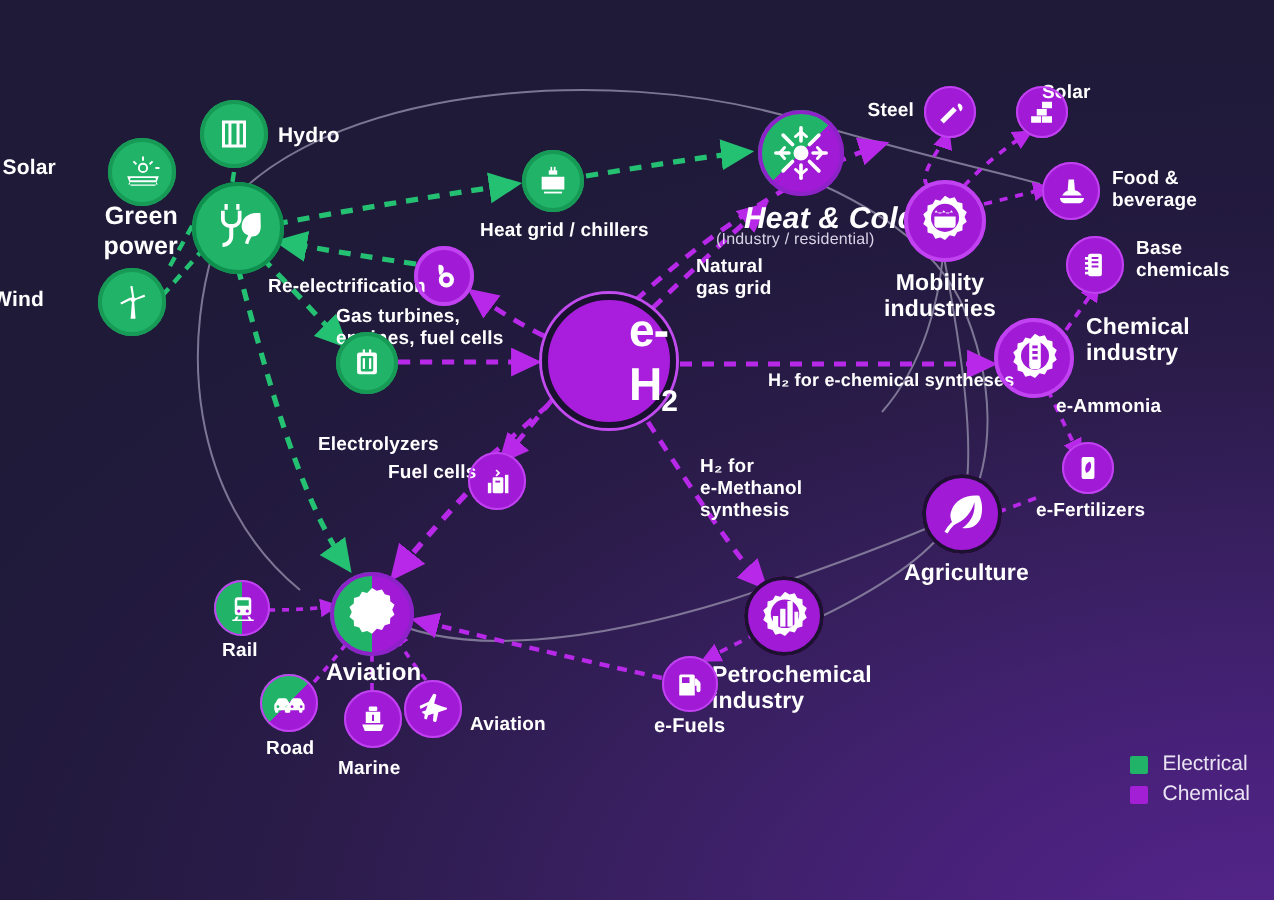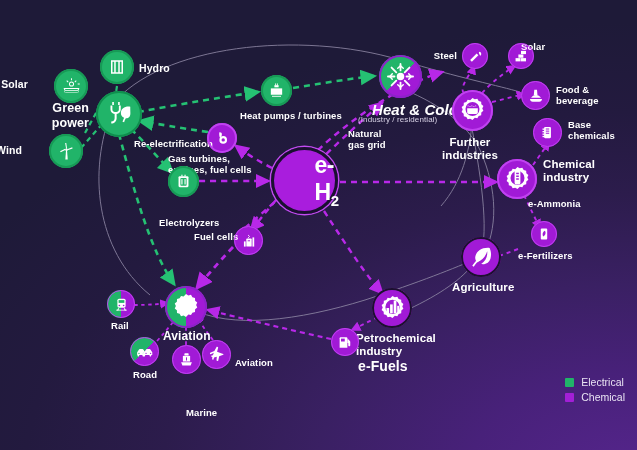--- a/index.html
+++ b/index.html
@@ -140,21 +140,21 @@
     <div class="disc" style="background:#21b469"></div>
     <div class="ring" style="border:2px solid #179a56"></div>
     <svg class="ic" width="17" height="17" viewBox="0 0 24 24" fill="#fff">
       <path d="M4 9h16v9H4z"></path>
       <path d="M9 4.5h6v3H9z"></path>
       <rect x="10.2" y="2" width="1.2" height="3"></rect>
         <rect x="12.6" y="2" width="1.2" height="3"></rect>
       <path d="M5.6 19.5h12.8v1.3H5.6z"></path>
     </svg>
   </div>
-  <div class="lbl" style="left:240px;top:110px;font-size:9.5px;">Heat pumps / turbines</div>
+  <div class="lbl" style="left:240px;top:110px;font-size:9.5px;">Heat grid / chillers</div>
 
   <div class="node" style="left:207px;top:123px;width:30px;height:30px;">
     <div class="disc" style="background:#a11ad6"></div>
     <div class="ring" style="border:2px solid #c042f0"></div>
     <svg class="ic" width="17" height="17" viewBox="0 0 24 24" fill="#fff">
       <circle cx="13" cy="14" r="5.4"></circle>
       <circle cx="13" cy="14" r="2.4" fill="#a11ad6"></circle>
       <path d="M7.5 3.4c2.3-.4 3.8.9 3.6 3.2-.2 1.9-1.3 3.5-2.9 4.1-.6-2.2-1.1-4.6-.7-7.3z"></path>
     </svg>
   </div>
@@ -208,21 +208,21 @@
   <div class="node" style="left:452px;top:90px;width:41px;height:41px;">
     <div class="disc" style="background:#a11ad6"></div>
     <div class="ring" style="border:2.5px solid #c042f0"></div>
     <svg class="ic" width="29" height="29" viewBox="0 0 24 24" fill="#fff">
       <path d="M12 1.6l1.9 1.1 2.1-.5 1.1 1.9 2.1.6.1 2.2 1.7 1.4-.9 2 .9 2-1.7 1.4-.1 2.2-2.1.6-1.1 1.9-2.1-.5L12 19.9l-1.9-1.1-2.1.5-1.1-1.9-2.1-.6-.1-2.2L3 13.2l.9-2-.9-2 1.7-1.4.1-2.2 2.1-.6 1.1-1.9 2.1.5L12 1.6z"></path>
       <circle cx="12" cy="10.7" r="5.8" fill="#a11ad6"></circle>
       <path d="M7.6 10.1h8.8v3.3c0 .8-.6 1.4-1.4 1.4H9c-.8 0-1.4-.6-1.4-1.4v-3.3z"></path>
       <path d="M8.3 7.6l1.1 1.3h1l1.1-1.3 1.1 1.3h1l1.1-1.3.6.9H7.7z"></path>
     </svg>
   </div>
-  <div class="lbl" style="left:442px;top:136px;font-size:11.5px;text-align:center;">Further
+  <div class="lbl" style="left:442px;top:136px;font-size:11.5px;text-align:center;">Mobility
 industries</div>
 
   <div class="node" style="left:462px;top:43px;width:26px;height:26px;">
     <div class="disc" style="background:#a11ad6"></div>
     <div class="ring" style="border:1.8px solid #c042f0"></div>
     <svg class="ic" width="15" height="15" viewBox="0 0 24 24" fill="#fff">
       <path d="M3.4 17.6L13.8 7.2l2.8 2.8L6.2 20.4z"></path>
       <path d="M17.8 4.4c1.9 0 3.4 1.5 3.4 3.4 0 1.3-.7 2.4-1.8 3l-2.1-4.6c.1-.6.3-1.2.5-1.8z"></path>
     </svg>
   </div>
@@ -323,21 +323,21 @@
 
   <div class="node" style="left:331px;top:328px;width:28px;height:28px;">
     <div class="disc" style="background:#a11ad6"></div>
     <div class="ring" style="border:1.8px solid #c042f0"></div>
     <svg class="ic" width="15" height="15" viewBox="0 0 24 24" fill="#fff">
       <path d="M4 3.6h9.6c.8 0 1.4.6 1.4 1.4v15.4H2.6V5c0-.8.6-1.4 1.4-1.4z"></path>
       <rect x="4.8" y="5.8" width="6" height="4.6" fill="#a11ad6"></rect>
       <path d="M16.4 6.8l2.6 2.6c.4.4.6 1 .6 1.5v5.3c0 .9-.7 1.6-1.6 1.6s-1.6-.7-1.6-1.6v-3.6H15V6.8h1.4z"></path>
     </svg>
   </div>
-  <div class="lbl" style="left:327px;top:358px;font-size:14px;margin-left:31px;">e-Fuels</div>
+  <div class="lbl" style="left:327px;top:358px;font-size:10px;">e-Fuels</div>
 
   <div class="node" style="left:234px;top:226px;width:29px;height:29px;">
     <div class="disc" style="background:#a11ad6"></div>
     <div class="ring" style="border:1.8px solid #c042f0"></div>
     <svg class="ic" width="16" height="16" viewBox="0 0 24 24" fill="#fff">
       <rect x="8" y="8.4" width="8" height="12" rx="1"></rect>
       <rect x="17.2" y="6.6" width="2.6" height="13.8"></rect>
       <rect x="4.4" y="12.6" width="2.6" height="7.8"></rect>
       <path d="M10.6 3l2.2 2.2-2.2 2.2" stroke="#fff" stroke-width="1.3" fill="none"></path>
       <rect x="10" y="11" width="3.6" height="1.4" fill="#a11ad6"></rect>
@@ -393,34 +393,38 @@
   <div class="node" style="left:172px;top:345px;width:29px;height:29px;">
     <div class="disc" style="background:#a11ad6"></div>
     <div class="ring" style="border:1.8px solid #c042f0"></div>
     <svg class="ic" width="15" height="15" viewBox="0 0 24 24" fill="#fff">
       <path d="M3.4 16.4h17.2l-2 5.2H5.4z"></path>
       <path d="M6.2 6.2h11.6v9H6.2z"></path>
       <rect x="8.6" y="2" width="6.8" height="3.6" rx="1"></rect>
       <rect x="11.2" y="8.6" width="1.6" height="5" fill="#a11ad6"></rect>
     </svg>
   </div>
-  <div class="lbl" style="left:186px;top:379px;font-size:9.5px;margin-top:28px;">Marine</div>
+  <div class="lbl" style="left:169px;top:379px;font-size:9.5px;">Marine</div>
 
   <div class="node" style="left:202px;top:340px;width:29px;height:29px;">
     <div class="disc" style="background:#a11ad6"></div>
     <div class="ring" style="border:1.8px solid #c042f0"></div>
     <svg class="ic" width="17" height="17" viewBox="0 0 24 24" fill="#fff">
       <path d="M21.6 11.2c.4.2.4.9 0 1.1l-5.8 2-1.4 6.4c-.1.4-.5.6-.9.5l-1-.3c-.3-.1-.5-.4-.5-.8l.4-5-3.8 1.3-.9 2.6c-.1.3-.4.4-.7.3l-.8-.3c-.3-.1-.4-.4-.4-.7l.4-2.4-1.9-1.4c-.3-.2-.2-.7.2-.8l2.4-.6 1.3-3.7-4.4 2.3c-.3.2-.7 0-.8-.3l-.3-1c-.1-.4.1-.8.4-.9l5.9-2.6 2.9-5.2c.2-.4.6-.6 1-.5l.9.3c.4.1.6.6.5 1l-1.5 5.7 5.7 2z"></path>
     </svg>
   </div>
   <div class="lbl" style="left:235px;top:357px;font-size:9.5px;">Aviation</div>
 
   <div class="lbl" style="left:134px;top:138px;font-size:9.5px;">Re-electrification</div>
   <div class="lbl" style="left:348px;top:128px;font-size:9.5px;">Natural
 gas grid</div>
+  <div class="lbl" style="left:384px;top:185px;font-size:9px;">H₂ for e-chemical syntheses</div>
+  <div class="lbl" style="left:350px;top:228px;font-size:9.5px;">H₂ for
+e-Methanol
+synthesis</div>
 
   <div class="node" style="left:271px;top:147px;width:67px;height:67px;">
     <div class="disc" style="background:#a91ddd"></div>
     <div class="ring" style="border:3px solid #1a1030;box-shadow:0 0 0 1.5px #c24bf0;"></div>
     <div style="position:relative;z-index:5;color:#fff;font-size:23px;font-weight:bold;letter-spacing:-.5px;margin-left:44px;">
       <span>e-H</span><sub style="font-size:15px;">2</sub>
     </div>
   </div>
 
   <div class="legend">

